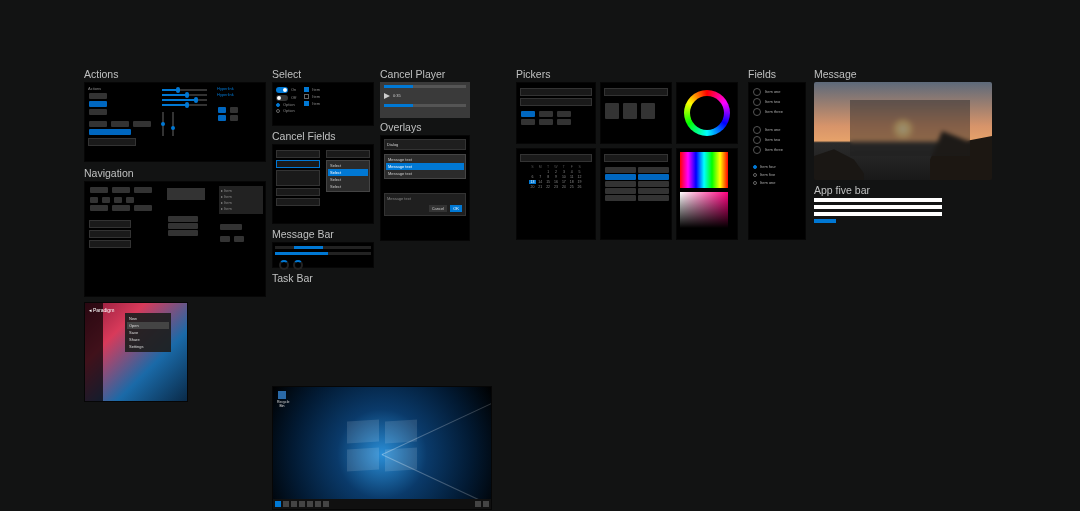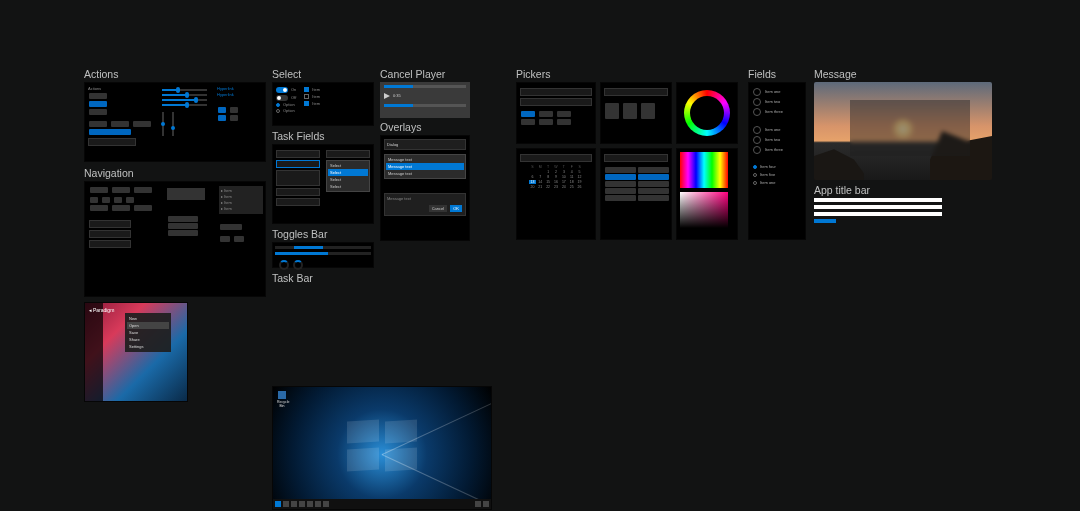--- a/index.html
+++ b/index.html
@@ -152,27 +152,27 @@
 </style>
 </head>
 <body>
 
 <div class="canvas">
 
   <div class="section-label" style="left:84px;top:68px;">Actions</div>
   <div class="section-label" style="left:272px;top:68px;">Select</div>
   <div class="section-label" style="left:380px;top:68px;">Cancel Player</div>
   <div class="section-label" style="left:380px;top:121px;">Overlays</div>
-  <div class="section-label" style="left:272px;top:130px;">Task Fields</div>
-  <div class="section-label" style="left:272px;top:228px;">Toggles Bar</div>
+  <div class="section-label" style="left:272px;top:130px;">Cancel Fields</div>
+  <div class="section-label" style="left:272px;top:228px;">Message Bar</div>
   <div class="section-label" style="left:272px;top:272px;">Task Bar</div>
   <div class="section-label" style="left:516px;top:68px;text-align:center;">Pickers</div>
   <div class="section-label" style="left:748px;top:68px;">Fields</div>
   <div class="section-label" style="left:814px;top:68px;">Message</div>
-  <div class="section-label" style="left:814px;top:184px;">App title bar</div>
+  <div class="section-label" style="left:814px;top:184px;">App five bar</div>
   <div class="section-label" style="left:84px;top:167px;">Navigation</div>
 
   <div class="panel" style="left:84px;top:82px;width:182px;height:80px;padding:3px;">
     <div style="display:flex;gap:10px;">
       <div style="flex:1;">
         <div class="mini-text">Actions</div>
         <div class="mini-row">
             <span class="mini-btn"></span>
           </div>
         <div class="mini-row">

